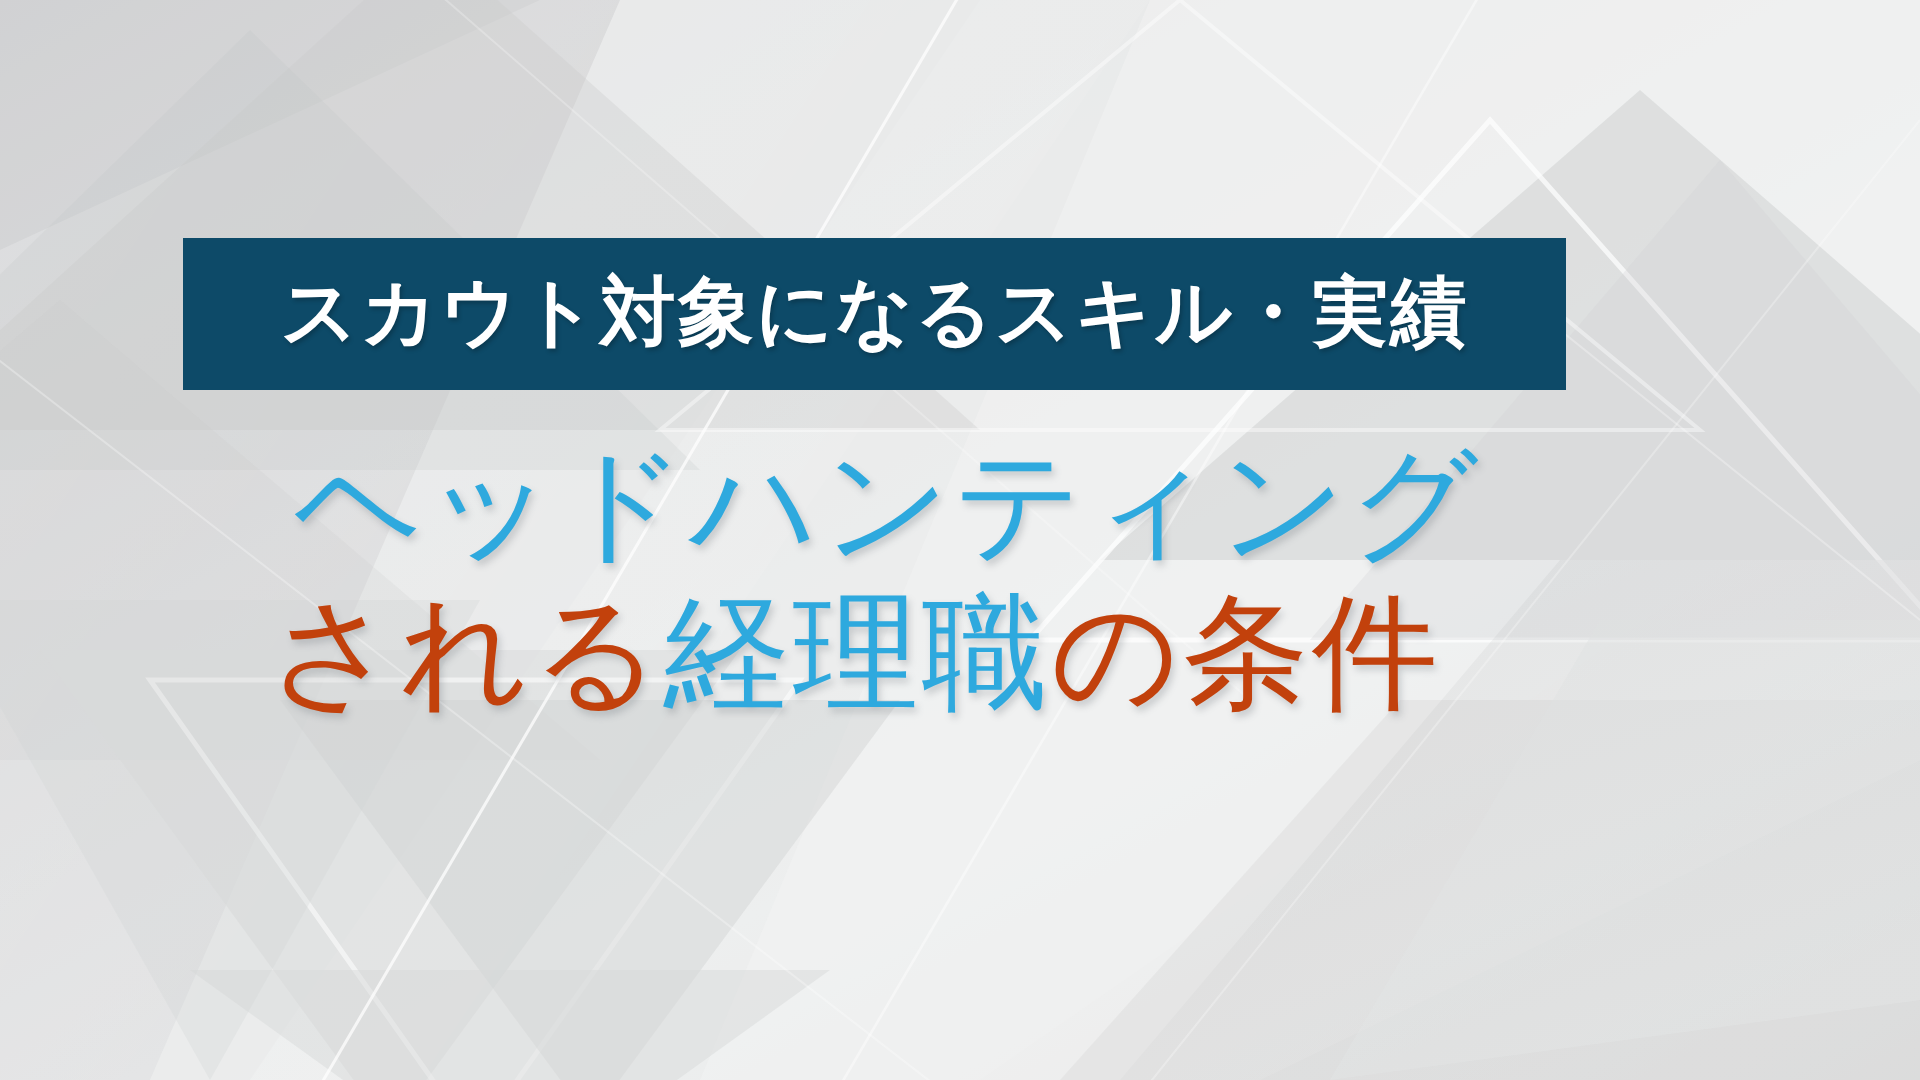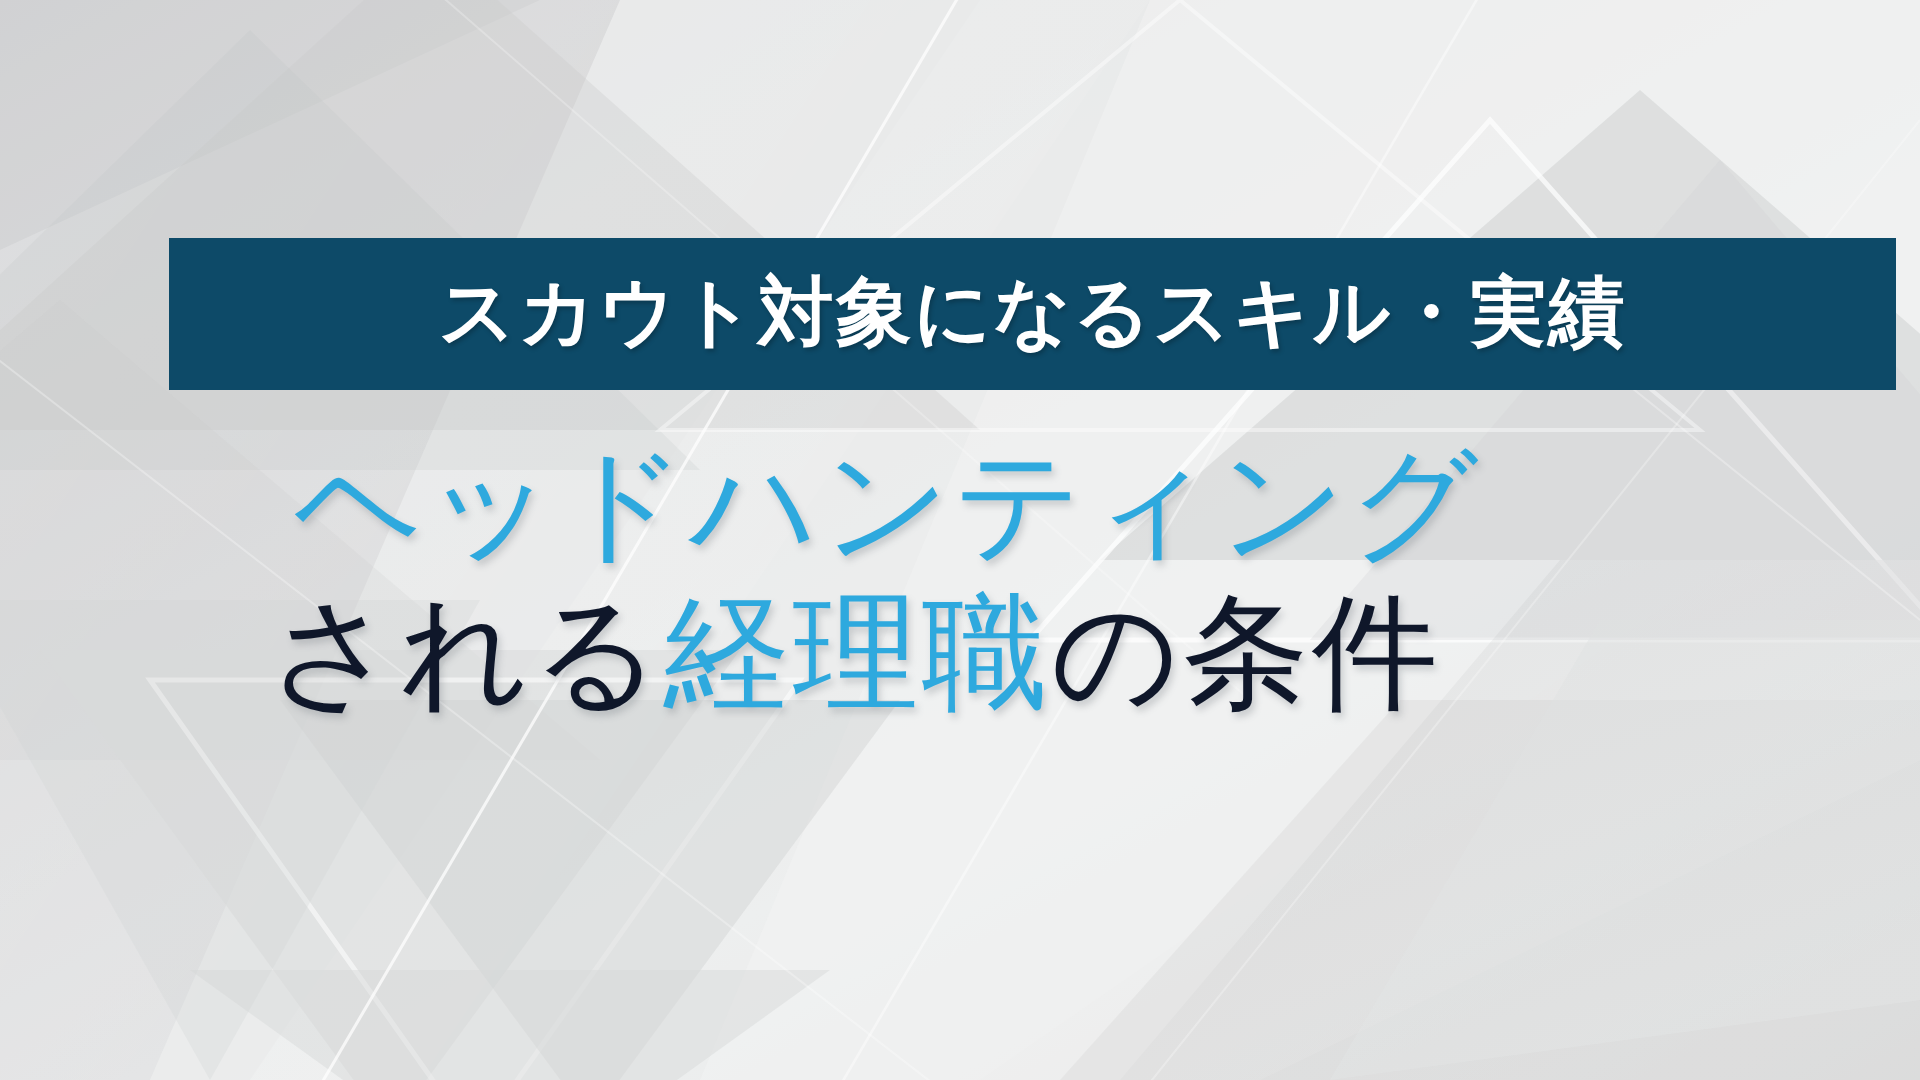--- a/index.html
+++ b/index.html
@@ -21,23 +21,23 @@
     position: absolute;
     inset: 0;
     width: 100%;
     height: 100%;
     display: block;
   }
 
   
   #banner-bar {
     position: absolute;
-    left: 169px;
+    left: 183px;
     top: 238px;
-    width: 1727px;
+    width: 1383px;
     height: 152px;
     background: #0d4a68;
     display: flex;
     align-items: center;
     justify-content: center;
     box-sizing: border-box;
     padding: 0 26px;
     z-index: 5;
   }
   #banner-text {
@@ -63,21 +63,21 @@
     font-size: 126px;
     font-weight: 400;
     line-height: 1.18;
     letter-spacing: 3px;
     white-space: nowrap;
     text-shadow: 3px 5px 7px rgba(100,108,116,0.28);
   }
   #title-line-1 { padding-left: 26px; }
   #title-line-2 { padding-left: 0px; }
   .accent { color: #2ea9de; }
-  .dark   { color: #0f172a; }
+  .dark   { color: #c2410c; }
 </style>
 </head>
 <body>
 
 <div id="stage">
 
   <svg id="bg-layer" viewBox="0 0 1920 1080" preserveAspectRatio="none">
     <defs>
       <linearGradient id="gMain" x1="0" y1="0" x2="1" y2="1">
         <stop offset="0%" stop-color="#d2d3d4"></stop>

